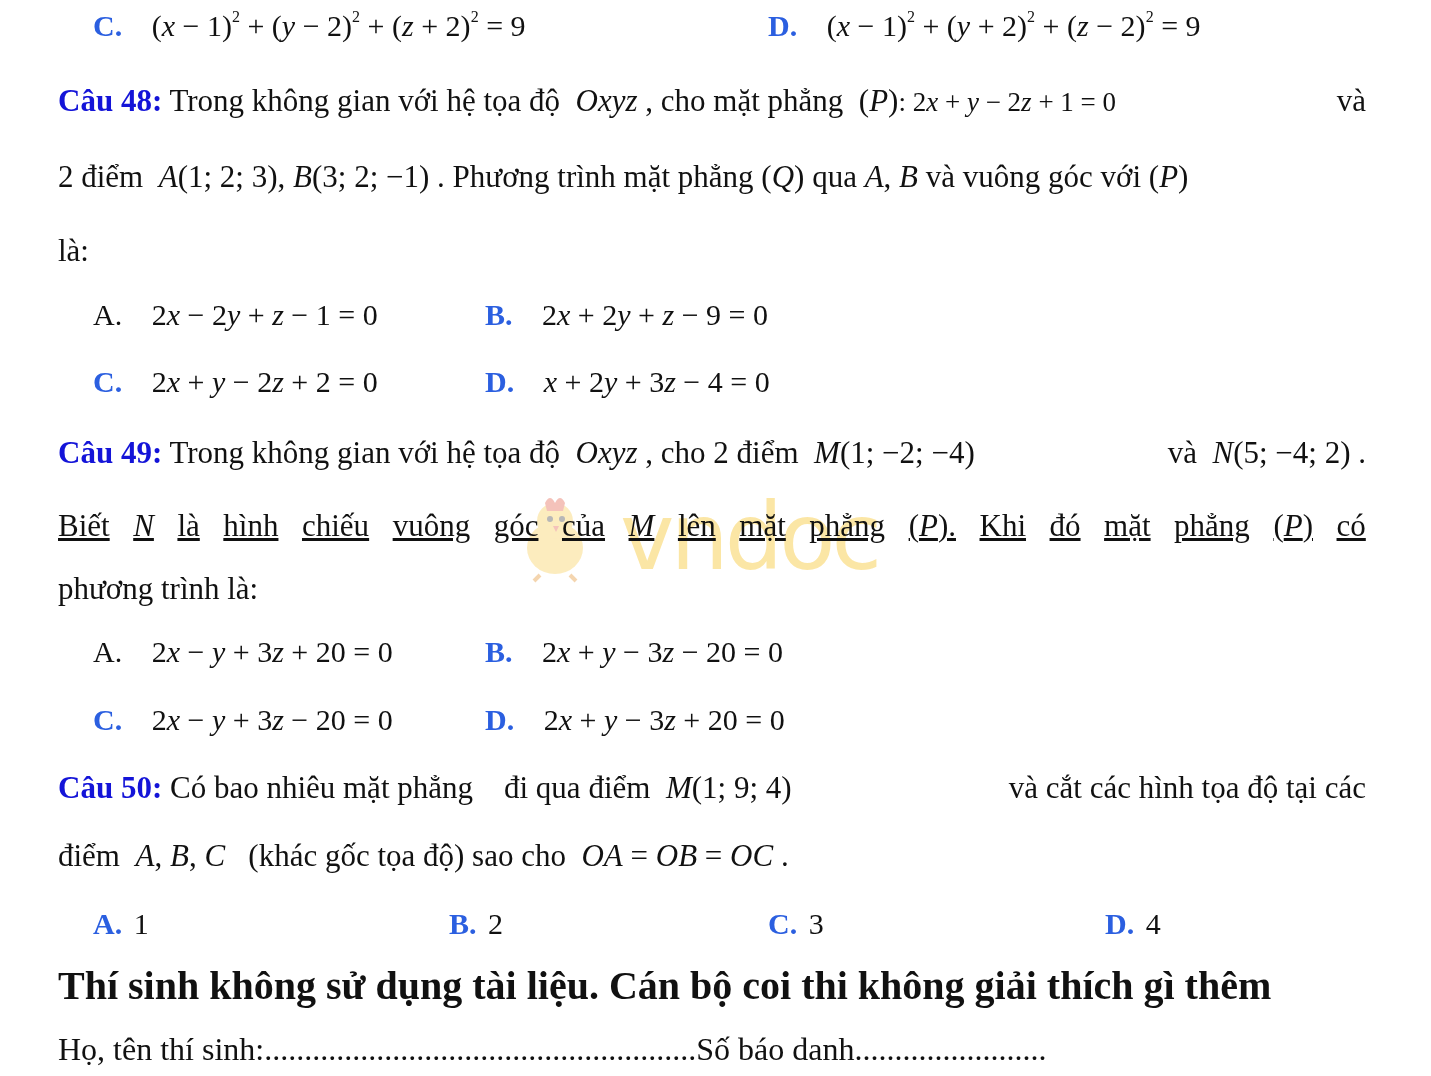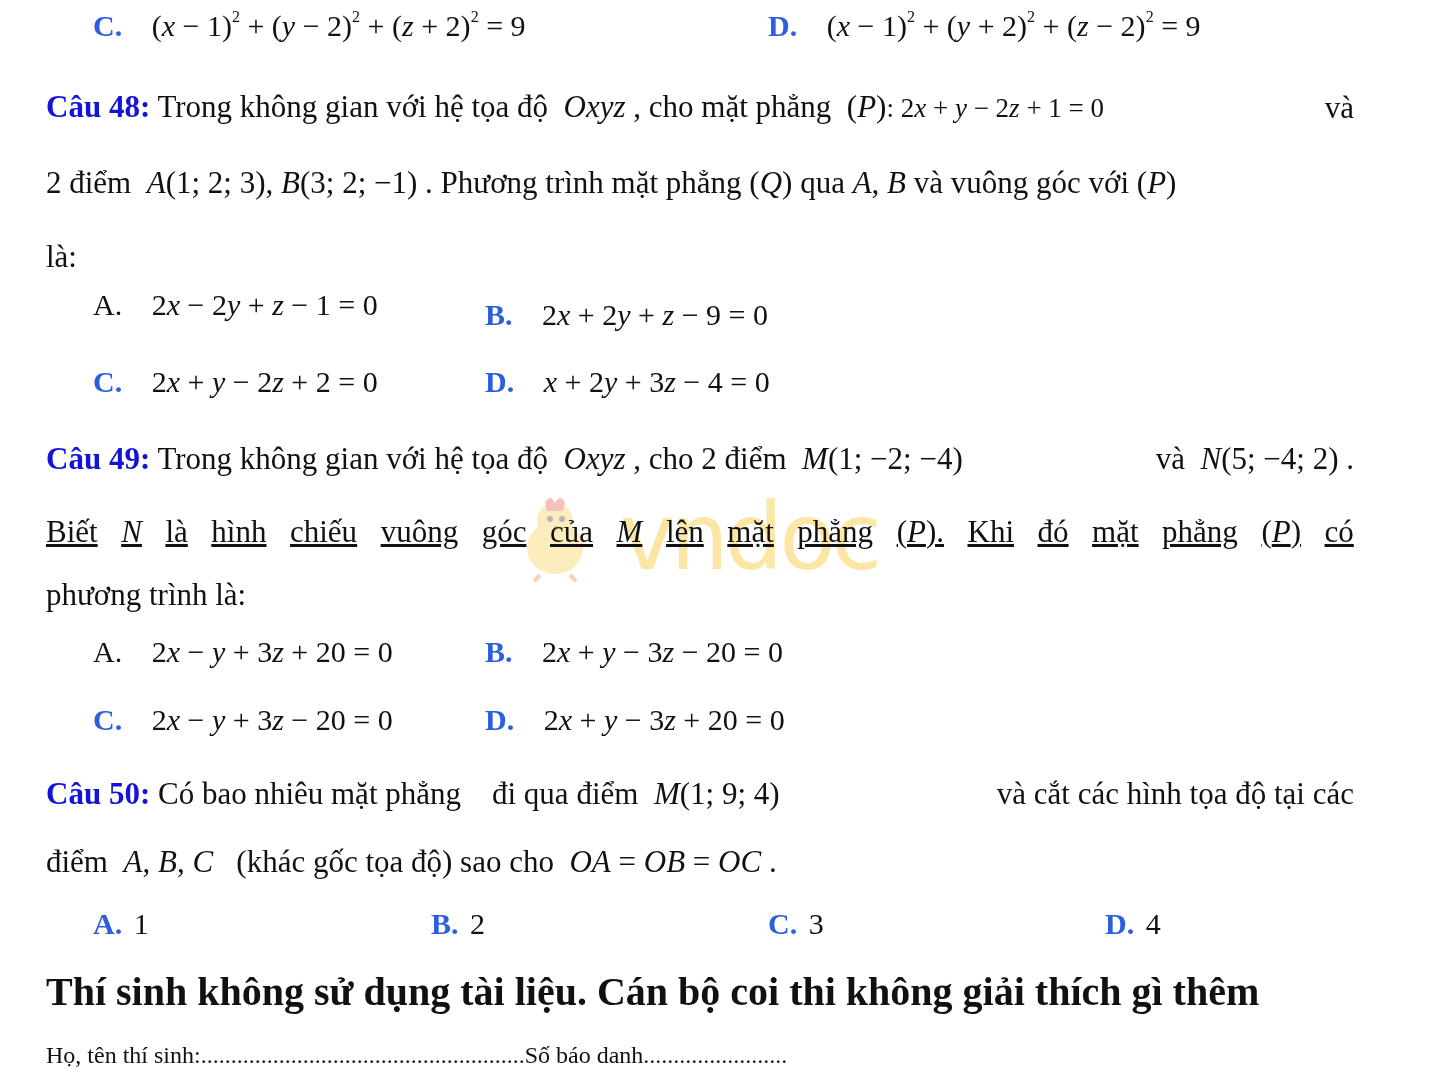--- a/index.html
+++ b/index.html
@@ -2,22 +2,22 @@
 <html><head>
 <meta charset="utf-8">
 <style>
   html, body { margin: 0; padding: 0; background: #ffffff; }
   body {
     width: 1431px; height: 1076px; position: relative; overflow: hidden;
     font-family: "Liberation Serif", "DejaVu Serif", serif;
     color: #111111;
   }
   .line {
-    position: absolute; left: 46px; white-space: nowrap;
-    font-size: 31px; line-height: 52px; align-items: center;
+    position: absolute; left: 58px; white-space: nowrap;
+    font-size: 31px; line-height: 40px;
   }
   .justify { width: 1308px; display: flex; justify-content: space-between; }
   .qlabel { color: #1414d8; font-weight: bold; }
   .optlabel { color: #2b5fe0; font-weight: bold; }
   .optlabel.plain { color: #111111; font-weight: normal; }
   .math { font-family: "Liberation Serif", "DejaVu Serif", serif; text-align: right; }
   .math i { font-style: italic; }
   .opt { position: absolute; white-space: nowrap; font-size: 30px; line-height: 40px; }
   .opt .optlabel { margin-right: 22px; }
   .opt-ans .optlabel { margin-right: 4px; }
@@ -63,21 +63,21 @@
 
 <div class="line justify" style="top:81px;">
   <span><span class="qlabel">Câu 48:</span> Trong không gian với hệ tọa độ &nbsp;<i>Oxyz</i> , cho mặt phẳng &nbsp;(<i>P</i>)<span style="font-size:27px">: 2<i>x</i> + <i>y</i> − 2<i>z</i> + 1 = 0</span></span>
   <span>và</span>
 </div>
 <div class="line justify" style="top:157px;">
   <span>2 điểm &nbsp;<i>A</i>(1; 2; 3), <i>B</i>(3; 2; −1) . Phương trình mặt phẳng (<i>Q</i>) qua <i>A</i>, <i>B</i> và vuông góc với (<i>P</i>)</span>
 </div>
 <div class="line" style="top:231px;">là:</div>
 
-<div class="opt" style="left:93px; top:285px;">
+<div class="opt" style="left:93px; top:295px;">
   <span class="optlabel plain">A.</span>
   <span class="math">2<i>x</i> − 2<i>y</i> + <i>z</i> − 1 = 0</span>
 </div>
 <div class="opt" style="left:485px; top:295px;">
   <span class="optlabel">B.</span>
   <span class="math">2<i>x</i> + 2<i>y</i> + <i>z</i> − 9 = 0</span>
 </div>
 <div class="opt" style="left:93px; top:362px;">
   <span class="optlabel">C.</span>
   <span class="math">2<i>x</i> + <i>y</i> − 2<i>z</i> + 2 = 0</span>
@@ -136,29 +136,29 @@
   <span>và cắt các hình tọa độ tại các</span>
 </div>
 <div class="line" style="top:836px;">
   điểm &nbsp;<i>A</i>, <i>B</i>, <i>C</i> &nbsp;&nbsp;(khác gốc tọa độ) sao cho &nbsp;<i>OA</i> = <i>OB</i> = <i>OC</i> .
 </div>
 
 <div class="opt opt-ans" style="left:93px; top:904px;">
   <span class="optlabel">A.</span>
   <span>1</span>
 </div>
-<div class="opt opt-ans" style="left:431px; top:904px;">
+<div class="opt opt-ans" style="left:449px; top:904px;">
   <span class="optlabel">B.</span>
   <span>2</span>
 </div>
 <div class="opt opt-ans" style="left:768px; top:904px;">
   <span class="optlabel">C.</span>
   <span>3</span>
 </div>
 <div class="opt opt-ans" style="left:1105px; top:904px;text-align:center;">
   <span class="optlabel">D.</span>
   <span>4</span>
 </div>
 
 <div class="line bold-note" style="top:966px; font-size:40px;">Thí sinh không sử dụng tài liệu. Cán bộ coi thi không giải thích gì thêm</div>
-<div class="line" style="top:1029px; font-size:24px;">
+<div class="line" style="top:1029px; font-size:32px;">
   <span>Họ, tên thí sinh:</span><span style="letter-spacing:0px;">......................................................</span><span>Số báo danh</span><span>........................</span>
 </div>
 
 </body></html>

